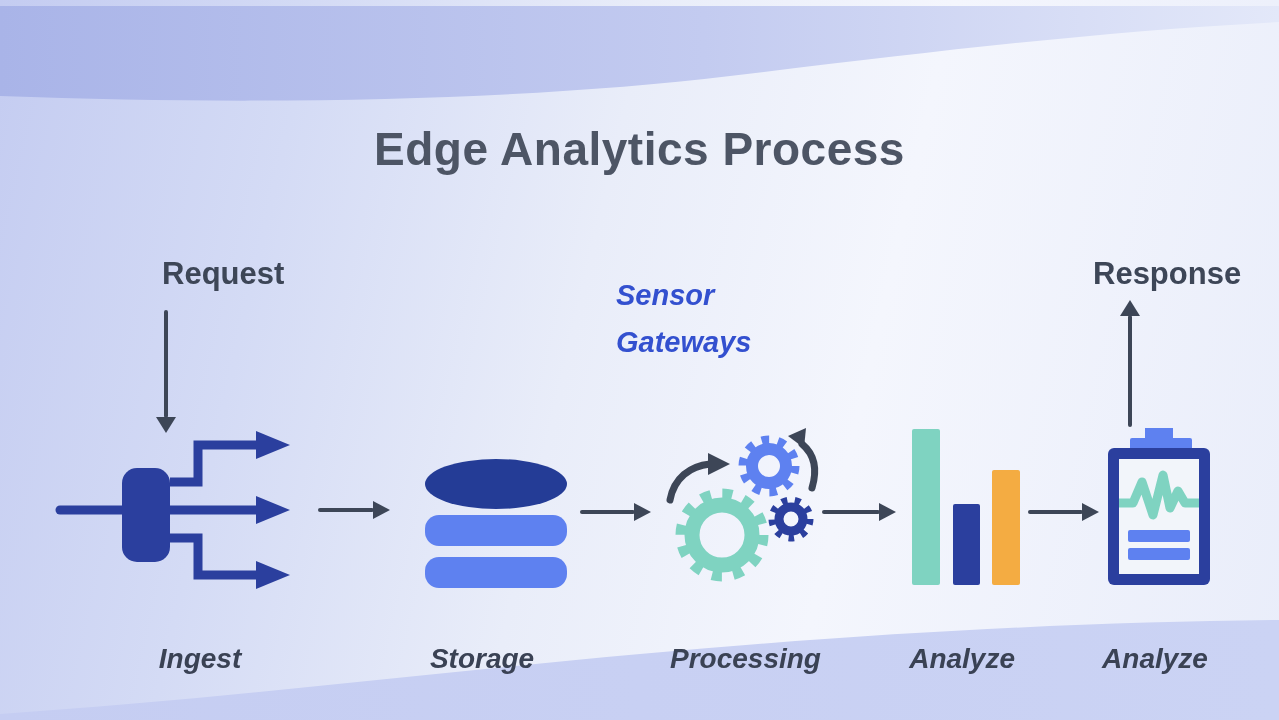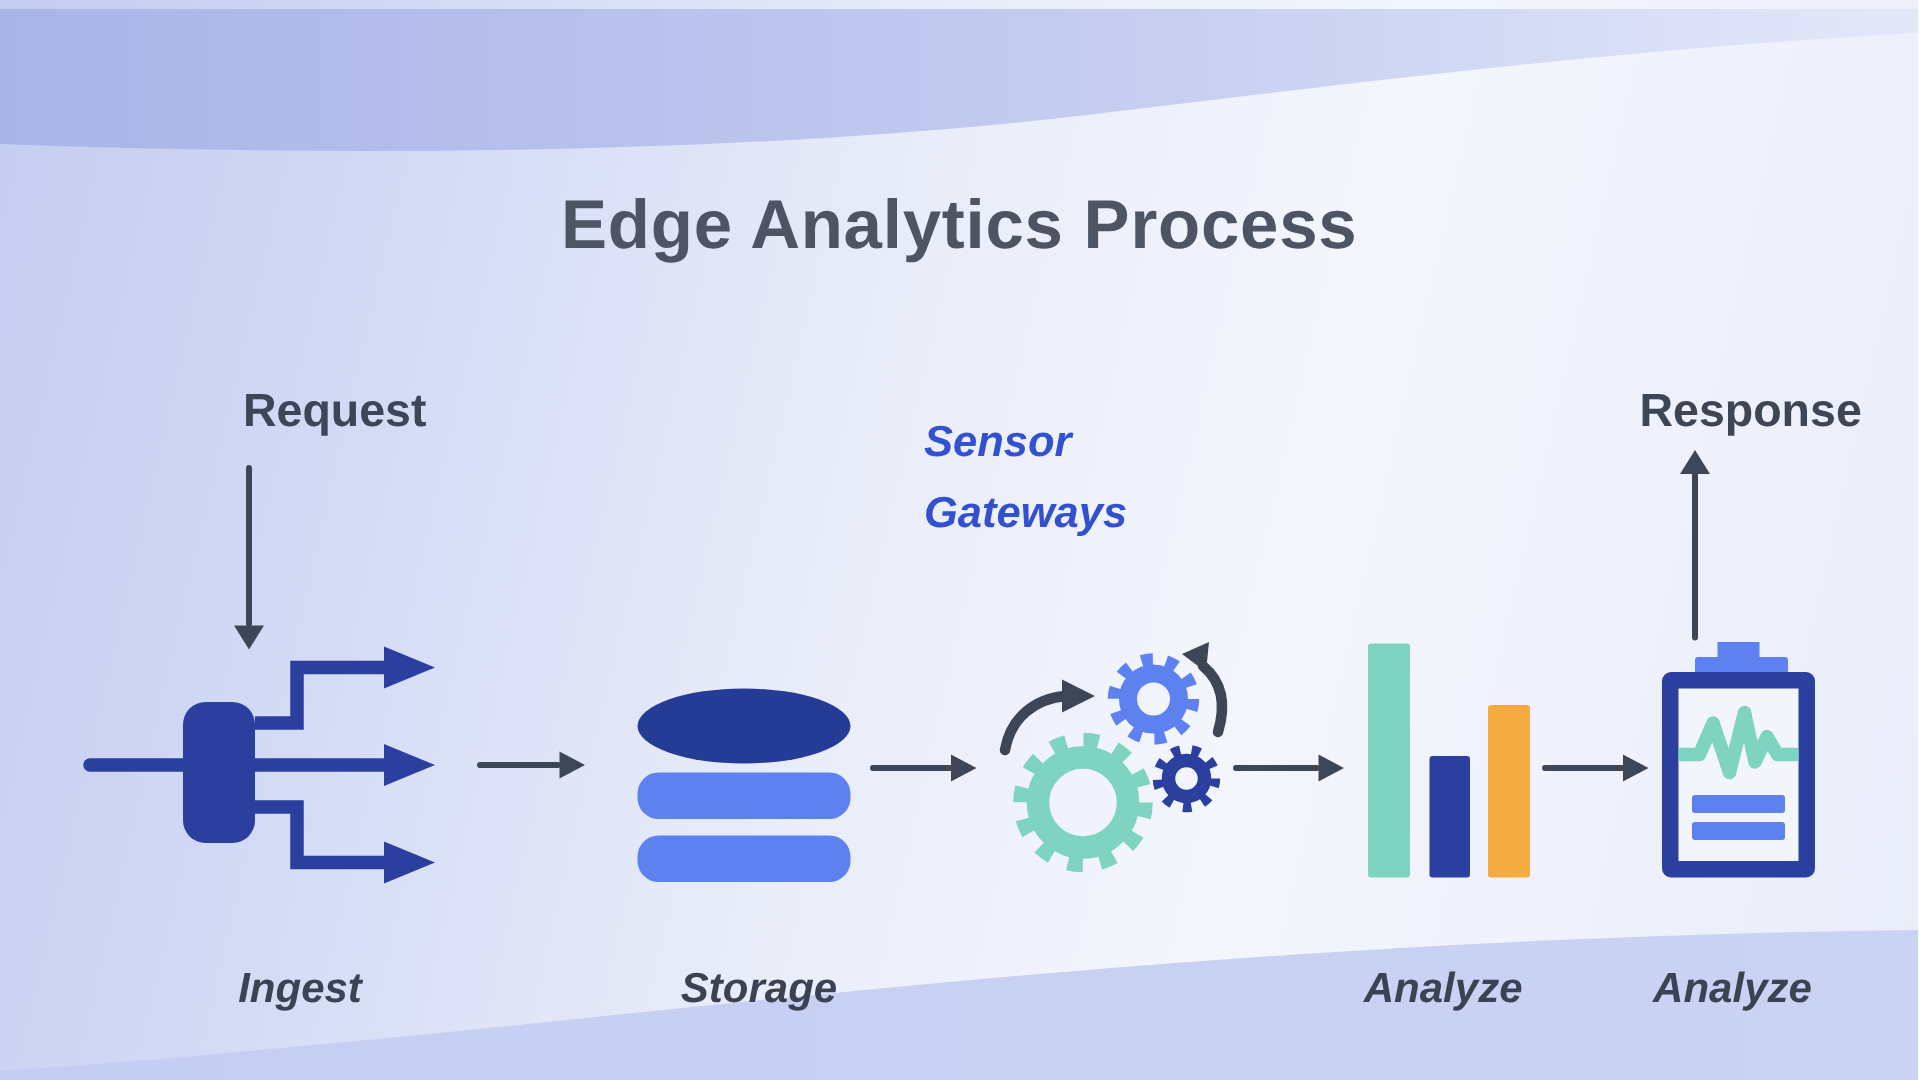--- a/index.html
+++ b/index.html
@@ -23,21 +23,21 @@
   .sources{position:absolute;left:568px;top:272px;margin-left:48px;}
   .sources div{
     font-size:29px;font-weight:700;font-style:italic;color:var(--accent-text,#3350cf);
     line-height:47px;
   }
   .step-label{
     position:absolute;top:601px;text-align:center;
     font-size:28px;font-weight:700;font-style:italic;color:var(--label,#3a4254);margin-top:42px;
   }
   .lbl-ingest{left:140px;width:120px;}
-  .lbl-storage{left:446px;width:120px;}
+  .lbl-storage{left:422px;width:120px;}
   .lbl-processing{left:670px;width:140px;}
   .lbl-analyze{left:895px;width:120px;text-align:right;}
   .lbl-result{left:1095px;width:120px;}
   .icon{position:absolute;}
   .connector{position:absolute;height:4px;background:var(--slate,#3d4657);border-radius:2px;}
   .connector::after{
     content:"";position:absolute;right:-16px;top:-7px;
     border-left:17px solid var(--slate,#3d4657);
     border-top:9px solid transparent;border-bottom:9px solid transparent;
   }
@@ -148,16 +148,17 @@
     <rect x="22" y="123" width="62" height="12" rx="2" fill="var(--blue)"></rect>
   </svg>
 
   <div class="connector c1"></div>
   <div class="connector c2"></div>
   <div class="connector c3"></div>
   <div class="connector c4"></div>
 
   <div class="step-label lbl-ingest">Ingest</div>
   <div class="step-label lbl-storage">Storage</div>
+  <div class="step-label lbl-processing">Processing</div>
   <div class="step-label lbl-analyze">Analyze</div>
   <div class="step-label lbl-result">Analyze</div>
 
 </div>
 
 </body></html>

